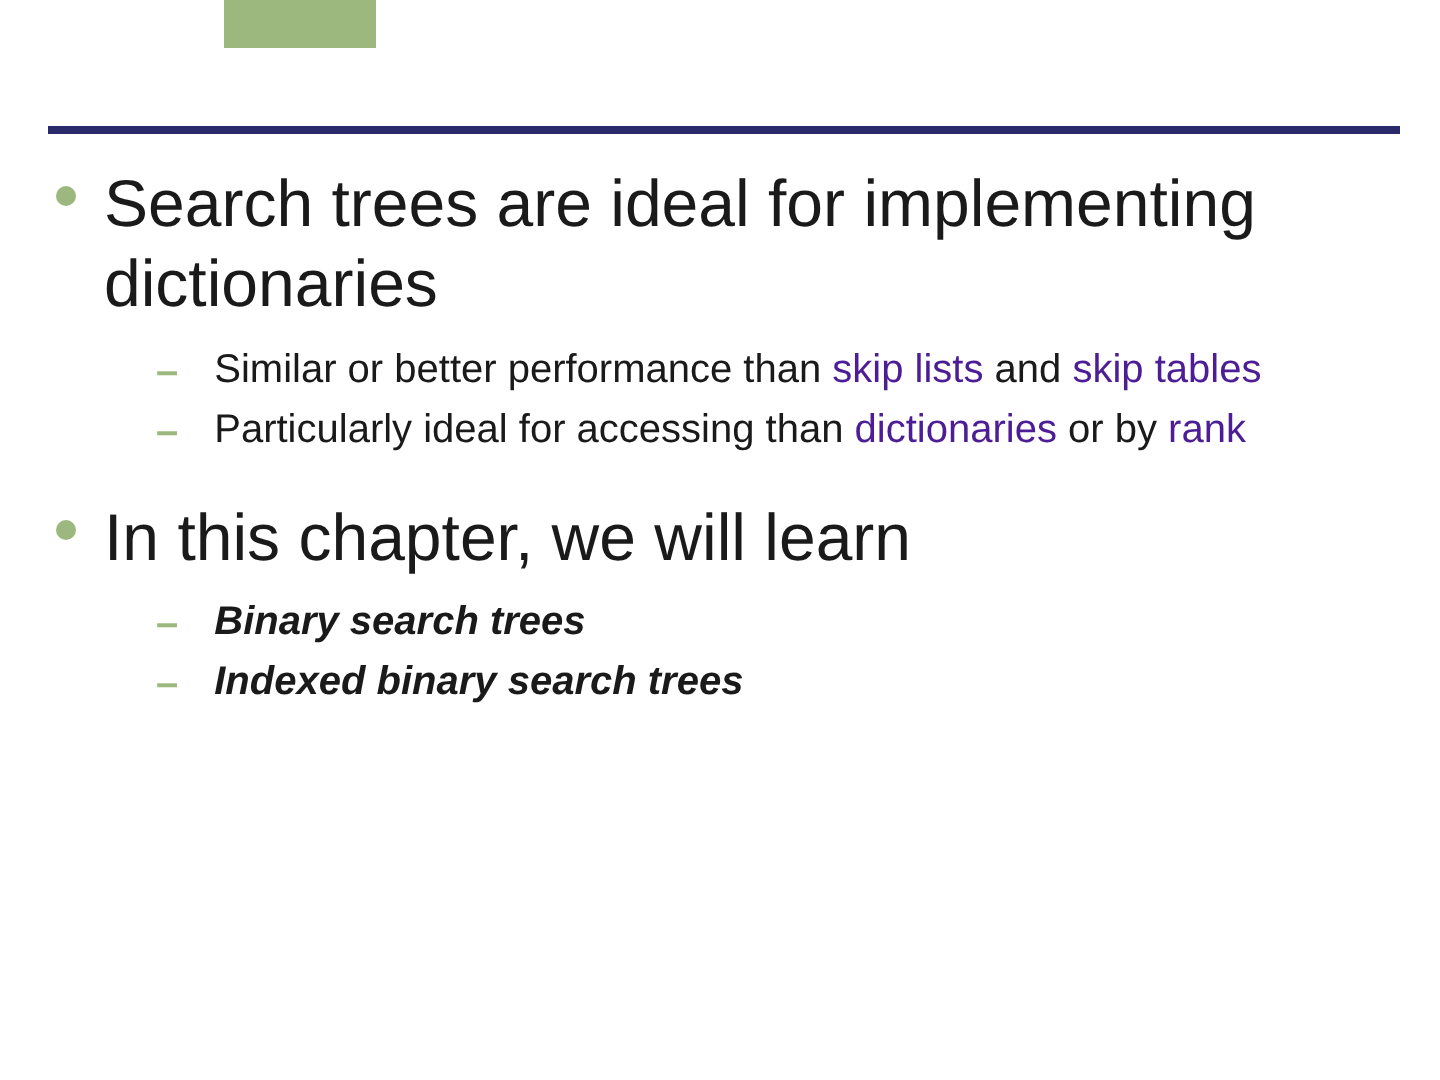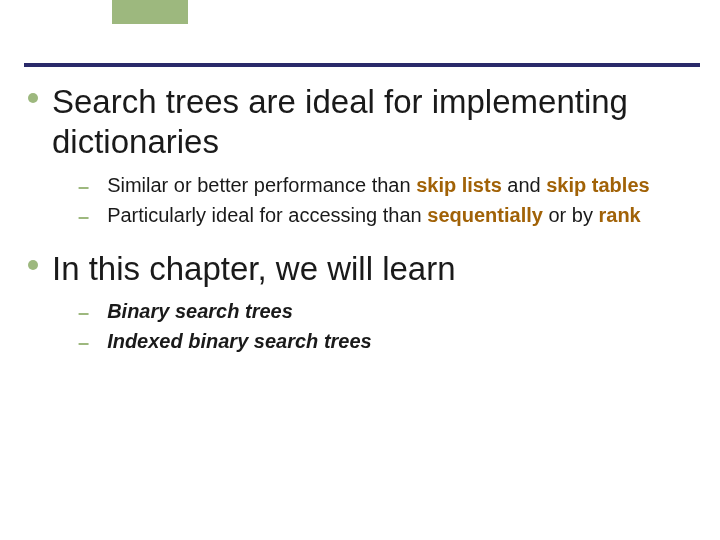--- a/index.html
+++ b/index.html
@@ -84,21 +84,21 @@
     margin-right: 18px;
     margin-top: 1px;
     flex: 0 0 auto;
     font-weight: bold;
   }
   .l2 .text {
     font-size: 20px;
     line-height: 1.28;
     color: #1a1a1a;
   }
-  .em-red { color: #a16207; font-weight: bold; }
+  .em-red { color: #4c1d95; }
   .bold { font-weight: bold; font-style: italic; }
 </style>
 </head>
 <body>
 
 <div class="slide">
   <div class="accent-box"></div>
   <div class="title-rule"></div>
 
   <div class="body">
@@ -110,21 +110,21 @@
     <div class="sub">
       <div class="l2">
         <div class="dash">–</div>
         <div class="text">
           <span>Similar or better performance than </span><span class="em-red">skip lists</span><span> and </span><span class="em-red">skip tables</span><span></span>
         </div>
       </div>
       <div class="l2">
         <div class="dash">–</div>
         <div class="text">
-          <span>Particularly ideal for accessing than </span><span class="em-red">sequentially</span><span> or by </span><span class="em-red">rank</span><span></span>
+          <span>Particularly ideal for accessing than </span><span class="em-red">dictionaries</span><span> or by </span><span class="em-red">rank</span><span></span>
         </div>
       </div>
     </div>
 
     <div class="l1">
       <div class="dot"></div>
       <div class="text">In this chapter, we will learn</div>
     </div>
     <div class="sub">
       <div class="l2">

